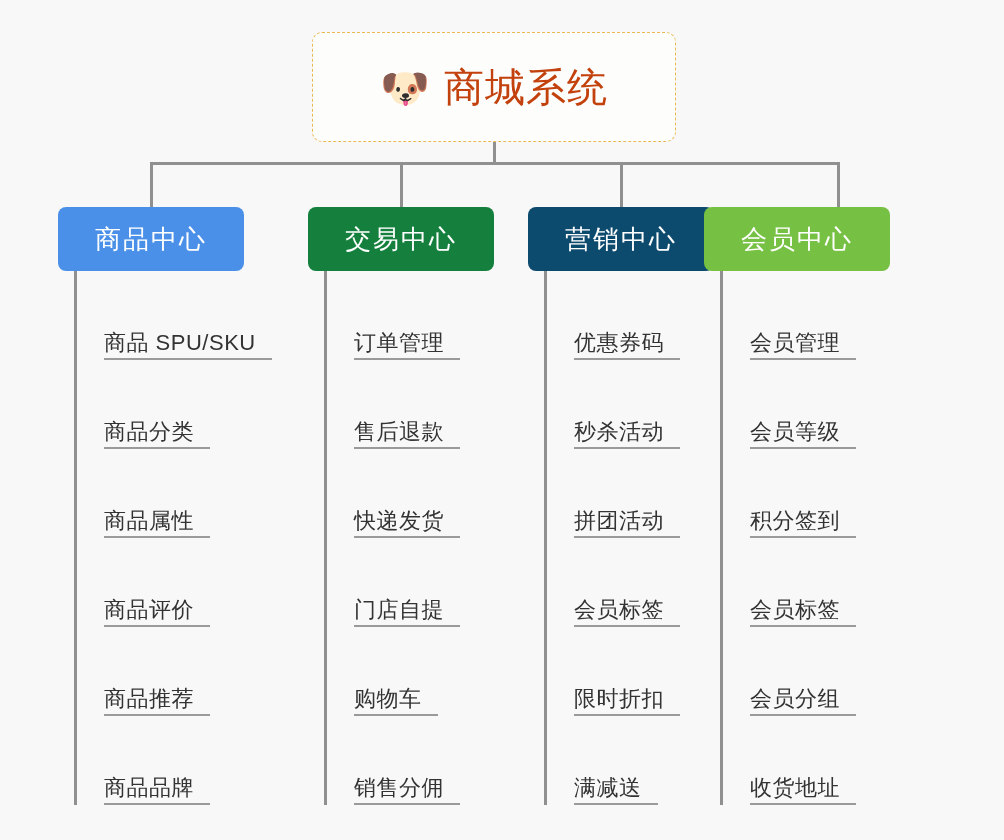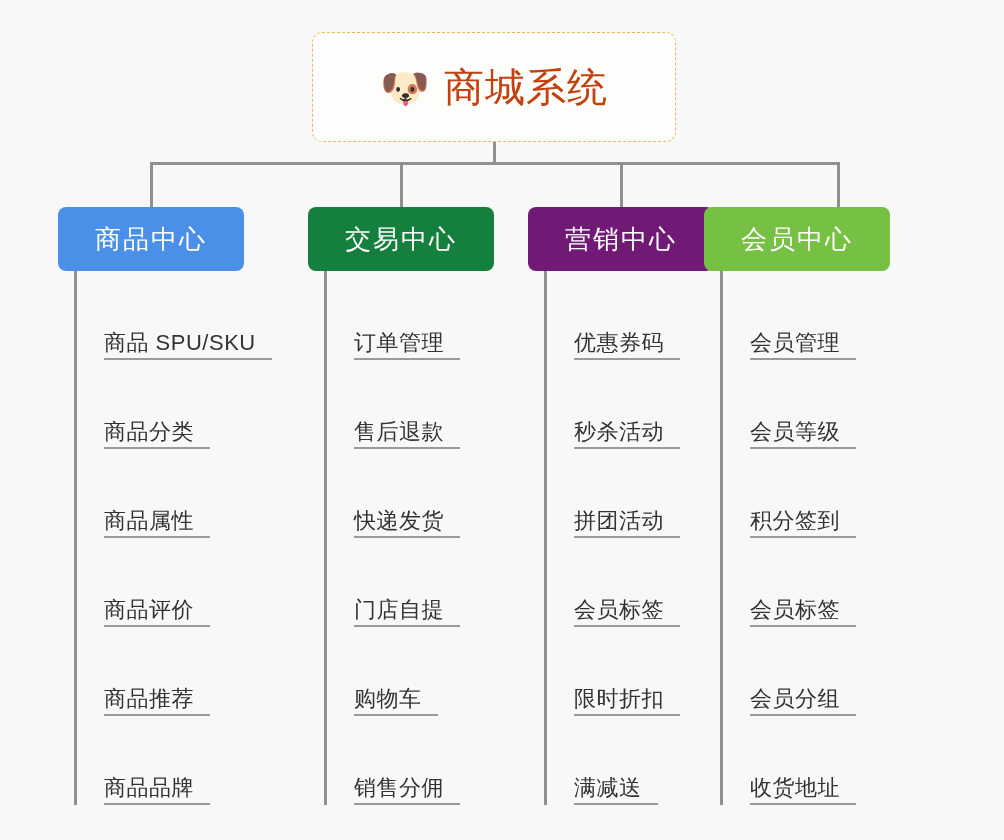--- a/index.html
+++ b/index.html
@@ -192,21 +192,21 @@
       <div class="child">
         <span class="child-inner"><span class="child-label">购物车</span></span>
       </div>
       <div class="child">
         <span class="child-inner"><span class="child-label">销售分佣</span></span>
       </div>
     </div>
   </div>
 
   <div class="column col-2">
-    <div class="cat-box" style="background:#701a75;">
+    <div class="cat-box" style="background:#0c4a6e;">
       <span>营销中心</span>
     </div>
     <div class="spine" style="height:534px;"></div>
     <div class="children">
       <div class="child">
         <span class="child-inner"><span class="child-label">优惠券码</span></span>
       </div>
       <div class="child">
         <span class="child-inner"><span class="child-label">秒杀活动</span></span>
       </div>

